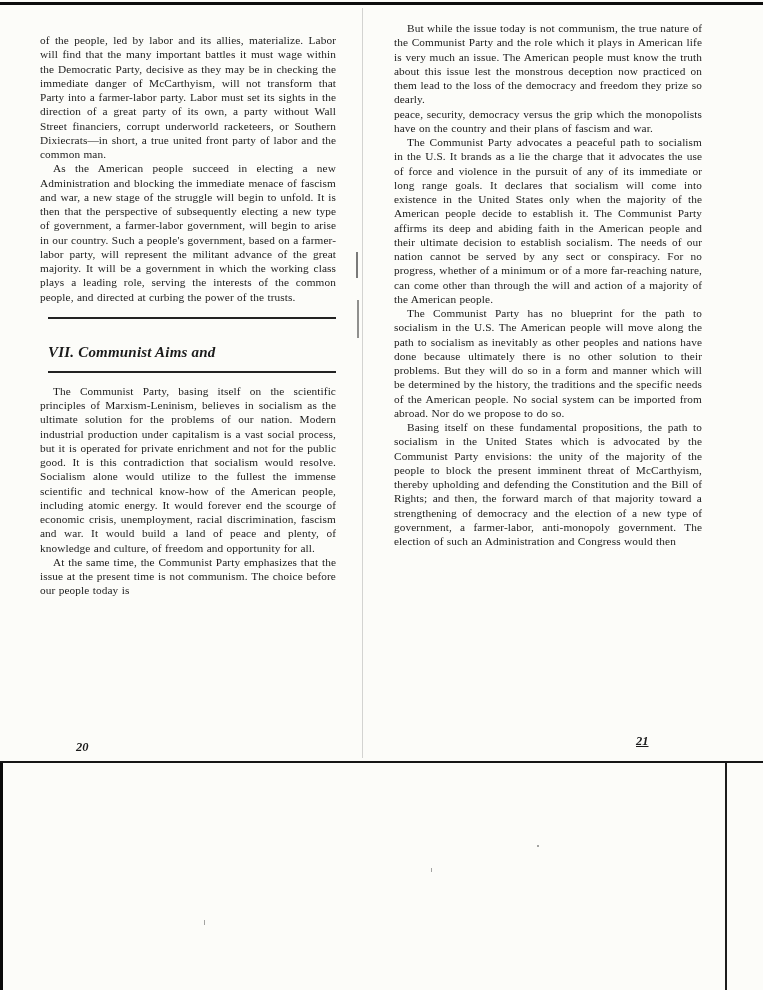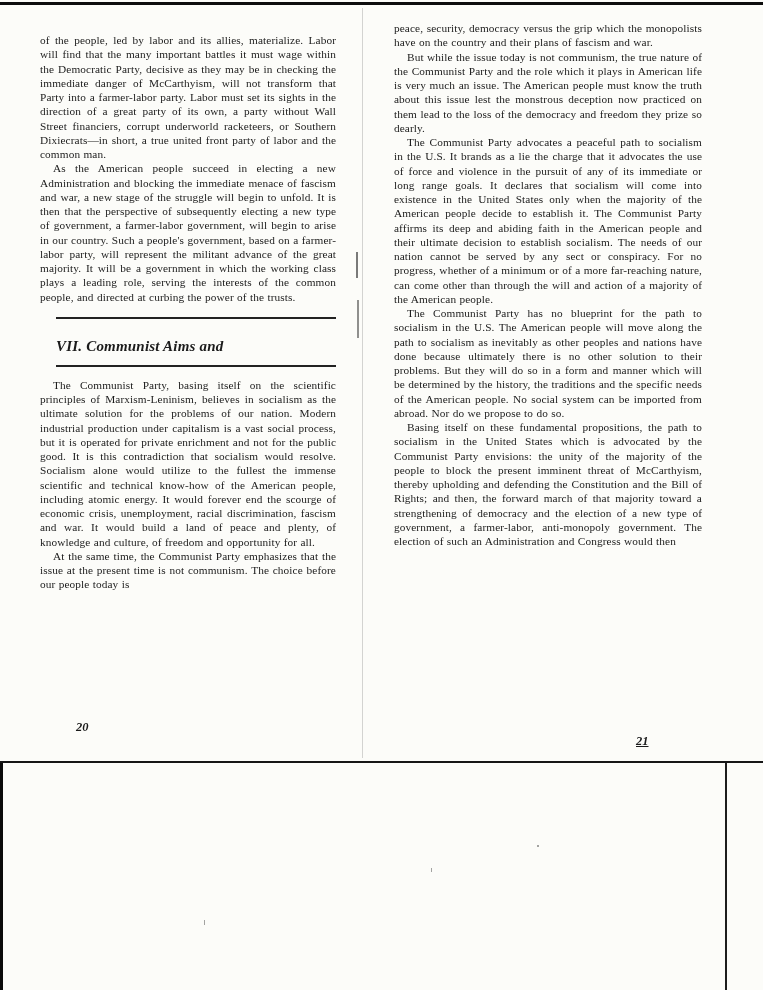--- a/index.html
+++ b/index.html
@@ -37,42 +37,42 @@
     line-height:14.25px;
     text-align:justify;
     text-indent:13px;
     letter-spacing:0.1px;
     word-spacing:0.4px;
   }
   .no-indent { text-indent:0; }
 
   
   .heading-block {
-    margin:13px 0 11px 16px;
-    padding:18px 0 9px 0;
+    margin:13px 0 11px 8px;
+    padding:24px 0 9px 0;
     border-top:2px solid #222;
     border-bottom:2px solid #222;
   }
   .heading-line {
     font-weight:bold;
     font-style:italic;
     font-size:15px;
     line-height:19px;
     letter-spacing:0.2px;
   }
   .heading-line-2 { padding-left:30px; }
 
   
   .page-num {
     position:absolute;
     font-weight:bold;
     font-style:italic;
     font-size:12.5px;
   }
-  .page-num-left  { left:76px;  top:720px; }
+  .page-num-left  { left:76px;  top:740px; }
   .page-num-right { left:636px; top:734px;text-decoration:underline; }
 </style>
 </head>
 <body>
 
 <div class="scan-page">
 
   <div class="top-rule"></div>
   <div class="gutter-line"></div>
   <div class="gutter-mark-1"></div>
@@ -92,22 +92,22 @@
       <div class="heading-line">VII. Communist Aims and</div>
     </div>
 
     <p class="para">The Communist Party, basing itself on the scientific principles of Marxism-Leninism, believes in socialism as the ultimate solution for the problems of our nation. Modern industrial production under capitalism is a vast social process, but it is operated for private enrichment and not for the public good. It is this contradiction that socialism would resolve. Socialism alone would utilize to the fullest the immense scientific and technical know-how of the American people, including atomic energy. It would forever end the scourge of economic crisis, unemployment, racial discrimination, fascism and war. It would build a land of peace and plenty, of knowledge and culture, of freedom and opportunity for all.</p>
     <p class="para">At the same time, the Communist Party emphasizes that the issue at the present time is not communism. The choice before our people today is</p>
   </div>
 
   <div class="page-num page-num-left">20</div>
 
   <div class="col col-right">
+    <p class="para">But while the issue today is not communism, the true nature of the Communist Party and the role which it plays in American life is very much an issue. The American people must know the truth about this issue lest the monstrous deception now practiced on them lead to the loss of the democracy and freedom they prize so dearly.</p>
     <p class="para no-indent">peace, security, democracy versus the grip which the monopolists have on the country and their plans of fascism and war.</p>
-    <p class="para">But while the issue today is not communism, the true nature of the Communist Party and the role which it plays in American life is very much an issue. The American people must know the truth about this issue lest the monstrous deception now practiced on them lead to the loss of the democracy and freedom they prize so dearly.</p>
     <p class="para">The Communist Party advocates a peaceful path to socialism in the U.S. It brands as a lie the charge that it advocates the use of force and violence in the pursuit of any of its immediate or long range goals. It declares that socialism will come into existence in the United States only when the majority of the American people decide to establish it. The Communist Party affirms its deep and abiding faith in the American people and their ultimate decision to establish socialism. The needs of our nation cannot be served by any sect or conspiracy. For no progress, whether of a minimum or of a more far-reaching nature, can come other than through the will and action of a majority of the American people.</p>
     <p class="para">The Communist Party has no blueprint for the path to socialism in the U.S. The American people will move along the path to socialism as inevitably as other peoples and nations have done because ultimately there is no other solution to their problems. But they will do so in a form and manner which will be determined by the history, the traditions and the specific needs of the American people. No social system can be imported from abroad. Nor do we propose to do so.</p>
     <p class="para">Basing itself on these fundamental propositions, the path to socialism in the United States which is advocated by the Communist Party envisions: the unity of the majority of the people to block the present imminent threat of McCarthyism, thereby upholding and defending the Constitution and the Bill of Rights; and then, the forward march of that majority toward a strengthening of democracy and the election of a new type of government, a farmer-labor, anti-monopoly government. The election of such an Administration and Congress would then</p>
   </div>
 
   <div class="page-num page-num-right">21</div>
 
 </div>
 
 </body></html>

